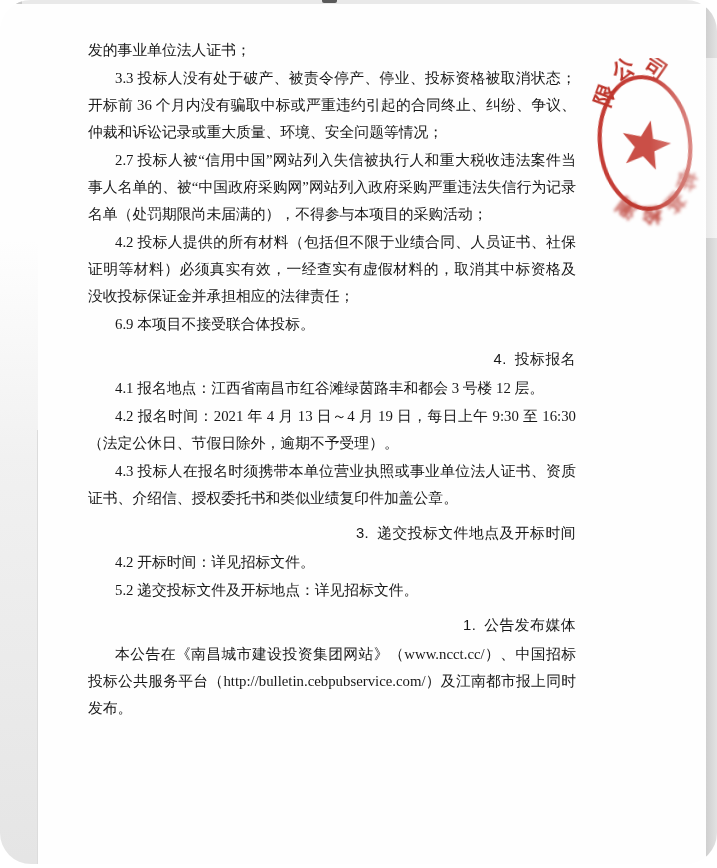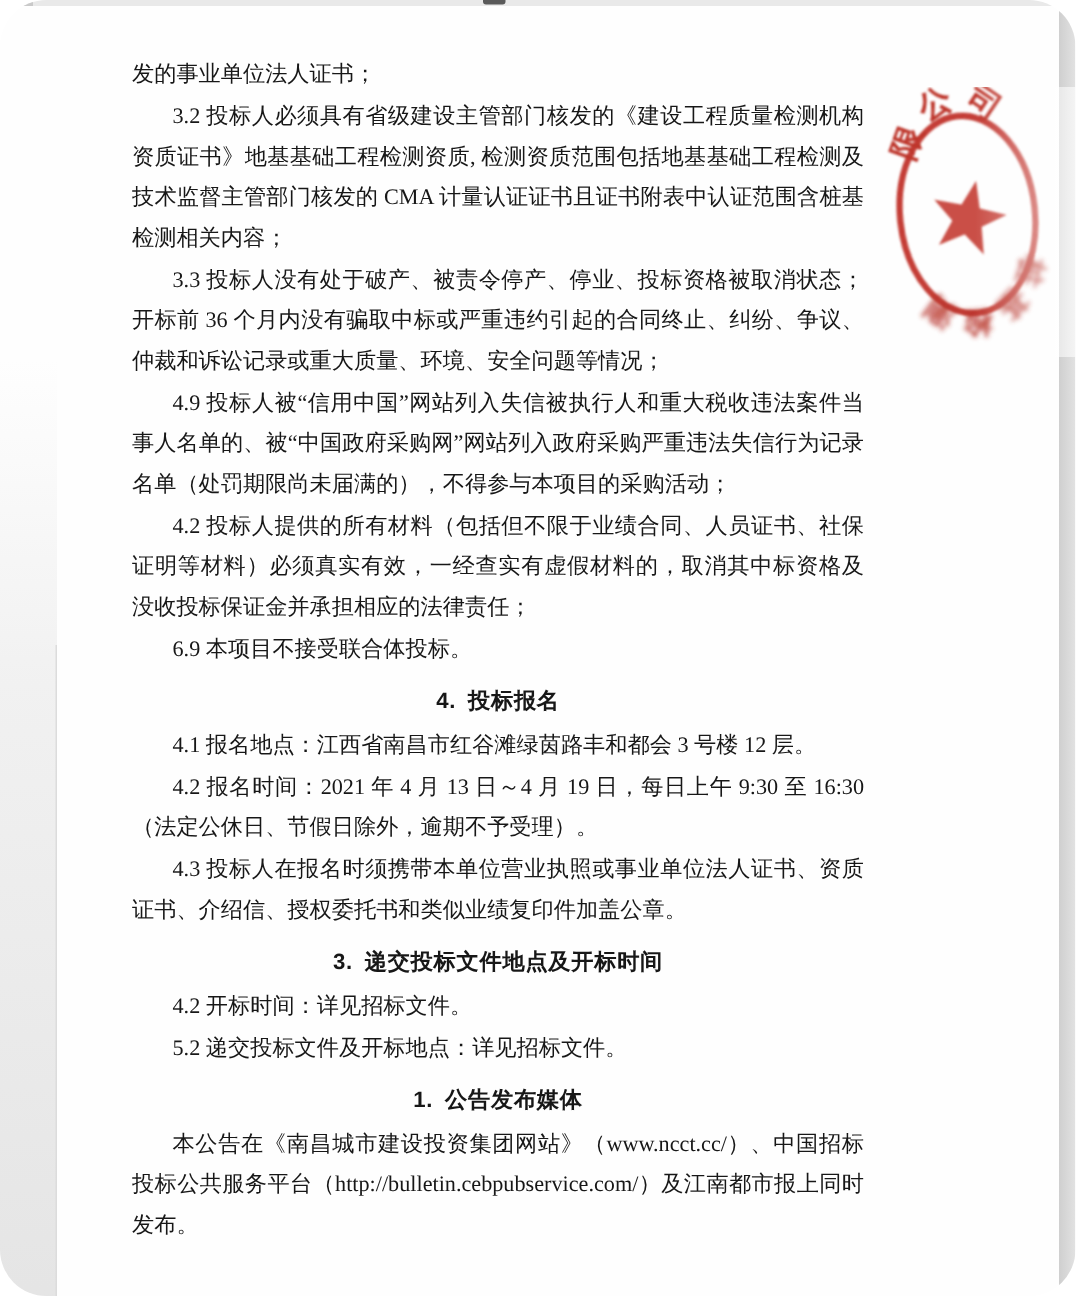--- a/index.html
+++ b/index.html
@@ -23,23 +23,23 @@
   
   .doc{
     position:absolute;left:88px;top:37px;width:488px;
     font-size:14.8px;line-height:27px;color:#171717;
     text-align:justify;overflow-wrap:break-word;
   }
   .doc p{margin:1px 0 0 0;}
   .doc p.cont{margin-top:0;text-indent:0;}
   .doc p.item{text-indent:27px;}
   .doc p.heading{
-    text-indent:0;margin:8px 0 2px 0;font-weight:700;
+    text-indent:0;margin:8px 0 2px 0;font-weight:400;
     font-family:"Liberation Sans","DejaVu Sans",sans-serif;
-    letter-spacing:.5px;text-align:center;
+    letter-spacing:.5px;text-align:right;
   }
   
   .stamp{position:absolute;left:575px;top:58px;pointer-events:none;}
 </style>
 </head>
 <body>
 
 <div class="page">
 
   <div class="scan-top"></div>
@@ -49,23 +49,22 @@
   <div class="scan-left"></div>
   <div class="scan-left-line"></div>
 
   <svg class="rule" width="600" height="14" viewBox="0 0 600 14">
     <polygon points="85,23 570,19 570,21.4 85,26.8" transform="translate(0,-4)" fill="#1a1a1a"></polygon>
     <polygon points="85,19.5 100,19 100,23.5 85,24.5" transform="translate(0,-1)" fill="#1a1a1a"></polygon>
   </svg>
 
   <div class="doc">
     <p class="cont">发的事业单位法人证书；</p>
-    <p class="item">3.2 投标人必须具有省级建设主管部门核发的《建设工程质量检测机构资质证书》地基基础工程检测资质, 检测资质范围包括地基基础工程检测及技术监督主管部门核发的 CMA 计量认证证书且证书附表中认证范围含桩基检测相关内容；</p>
     <p class="item">3.3 投标人没有处于破产、被责令停产、停业、投标资格被取消状态；开标前 36 个月内没有骗取中标或严重违约引起的合同终止、纠纷、争议、仲裁和诉讼记录或重大质量、环境、安全问题等情况；</p>
-    <p class="item">4.9 投标人被“信用中国”网站列入失信被执行人和重大税收违法案件当事人名单的、被“中国政府采购网”网站列入政府采购严重违法失信行为记录名单（处罚期限尚未届满的），不得参与本项目的采购活动；</p>
+    <p class="item">2.7 投标人被“信用中国”网站列入失信被执行人和重大税收违法案件当事人名单的、被“中国政府采购网”网站列入政府采购严重违法失信行为记录名单（处罚期限尚未届满的），不得参与本项目的采购活动；</p>
     <p class="item">4.2 投标人提供的所有材料（包括但不限于业绩合同、人员证书、社保证明等材料）必须真实有效，一经查实有虚假材料的，取消其中标资格及没收投标保证金并承担相应的法律责任；</p>
     <p class="item">6.9 本项目不接受联合体投标。</p>
     <p class="heading">4. 投标报名</p>
     <p class="item">4.1 报名地点：江西省南昌市红谷滩绿茵路丰和都会 3 号楼 12 层。</p>
     <p class="item">4.2 报名时间：2021 年 4 月 13 日～4 月 19 日，每日上午 9:30 至 16:30（法定公休日、节假日除外，逾期不予受理）。</p>
     <p class="item">4.3 投标人在报名时须携带本单位营业执照或事业单位法人证书、资质证书、介绍信、授权委托书和类似业绩复印件加盖公章。</p>
     <p class="heading">3. 递交投标文件地点及开标时间</p>
     <p class="item">4.2 开标时间：详见招标文件。</p>
     <p class="item">5.2 递交投标文件及开标地点：详见招标文件。</p>
     <p class="heading">1. 公告发布媒体</p>

